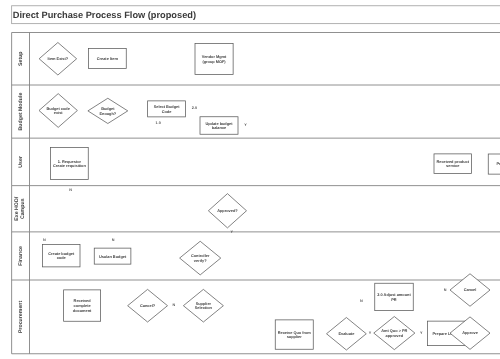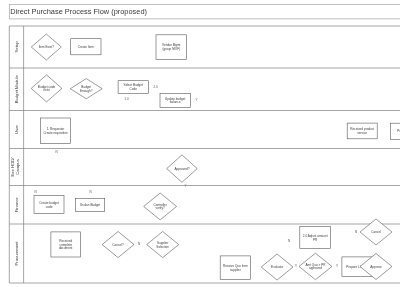--- a/index.html
+++ b/index.html
@@ -1,19 +1,19 @@
 <!DOCTYPE html>
 <html><head>
 <meta charset="utf-8">
 <style>
   html,body{margin:0;padding:0;background:#ffffff;}
   body{width:400px;height:287px;overflow:hidden;
        font-family:"Liberation Sans",sans-serif;
        -webkit-font-smoothing:antialiased;}
-  #stage{position:relative;width:400px;height:287px;background:#ffffff;overflow:hidden;}
+  #stage{position:relative;width:400px;height:287px;background:#ffffff;overflow:hidden;font-weight:bold;}
   svg{position:absolute;left:0;top:0;display:block;}
   .shape{fill:#ffffff;stroke:#595959;stroke-width:0.6;}
   .lane{fill:none;stroke:#808080;stroke-width:0.7;}
   .ntext{font-family:"Liberation Sans",sans-serif;font-size:3.1px;fill:#404040;text-anchor:middle;}
   .elabel{font-family:"Liberation Sans",sans-serif;font-size:3.0px;fill:#555;text-anchor:middle;}
   .lanetext{font-family:"Liberation Sans",sans-serif;font-size:4.2px;fill:#3c3c3c;text-anchor:middle;}
   .title{font-family:"Liberation Sans",sans-serif;font-size:7.4px;fill:#3a3a3a;}
 </style>
 </head>
 <body>

